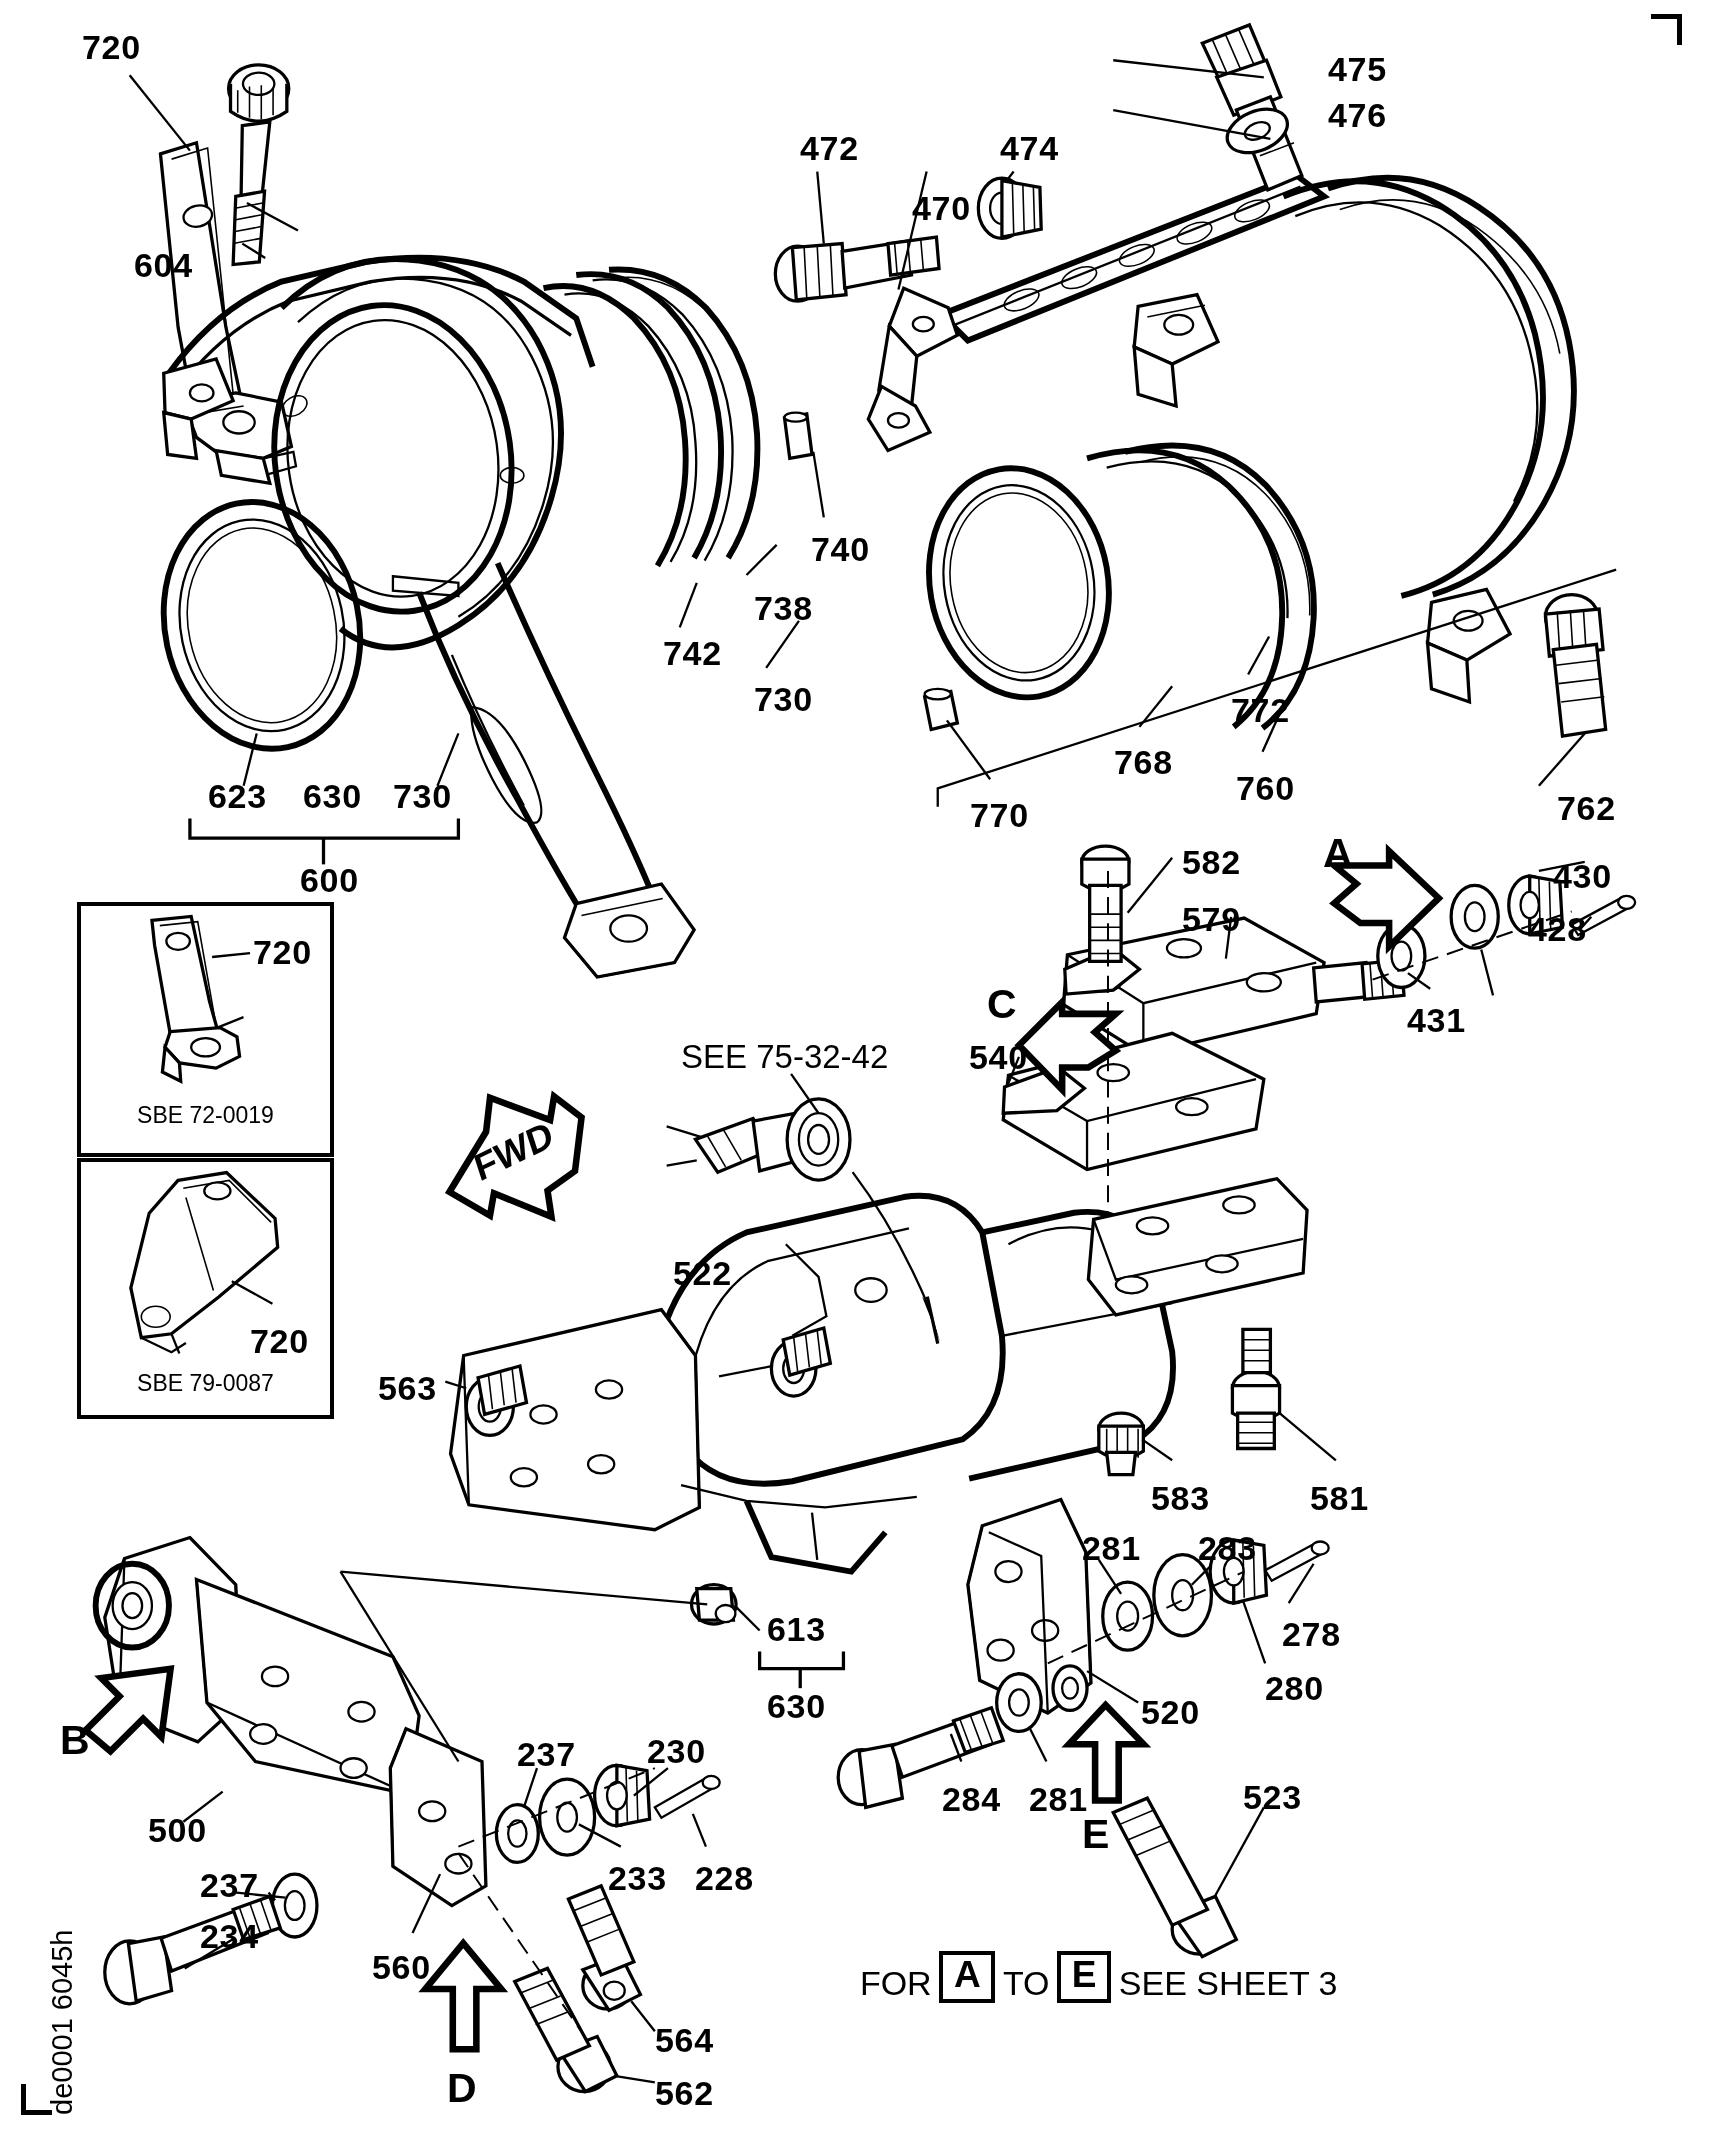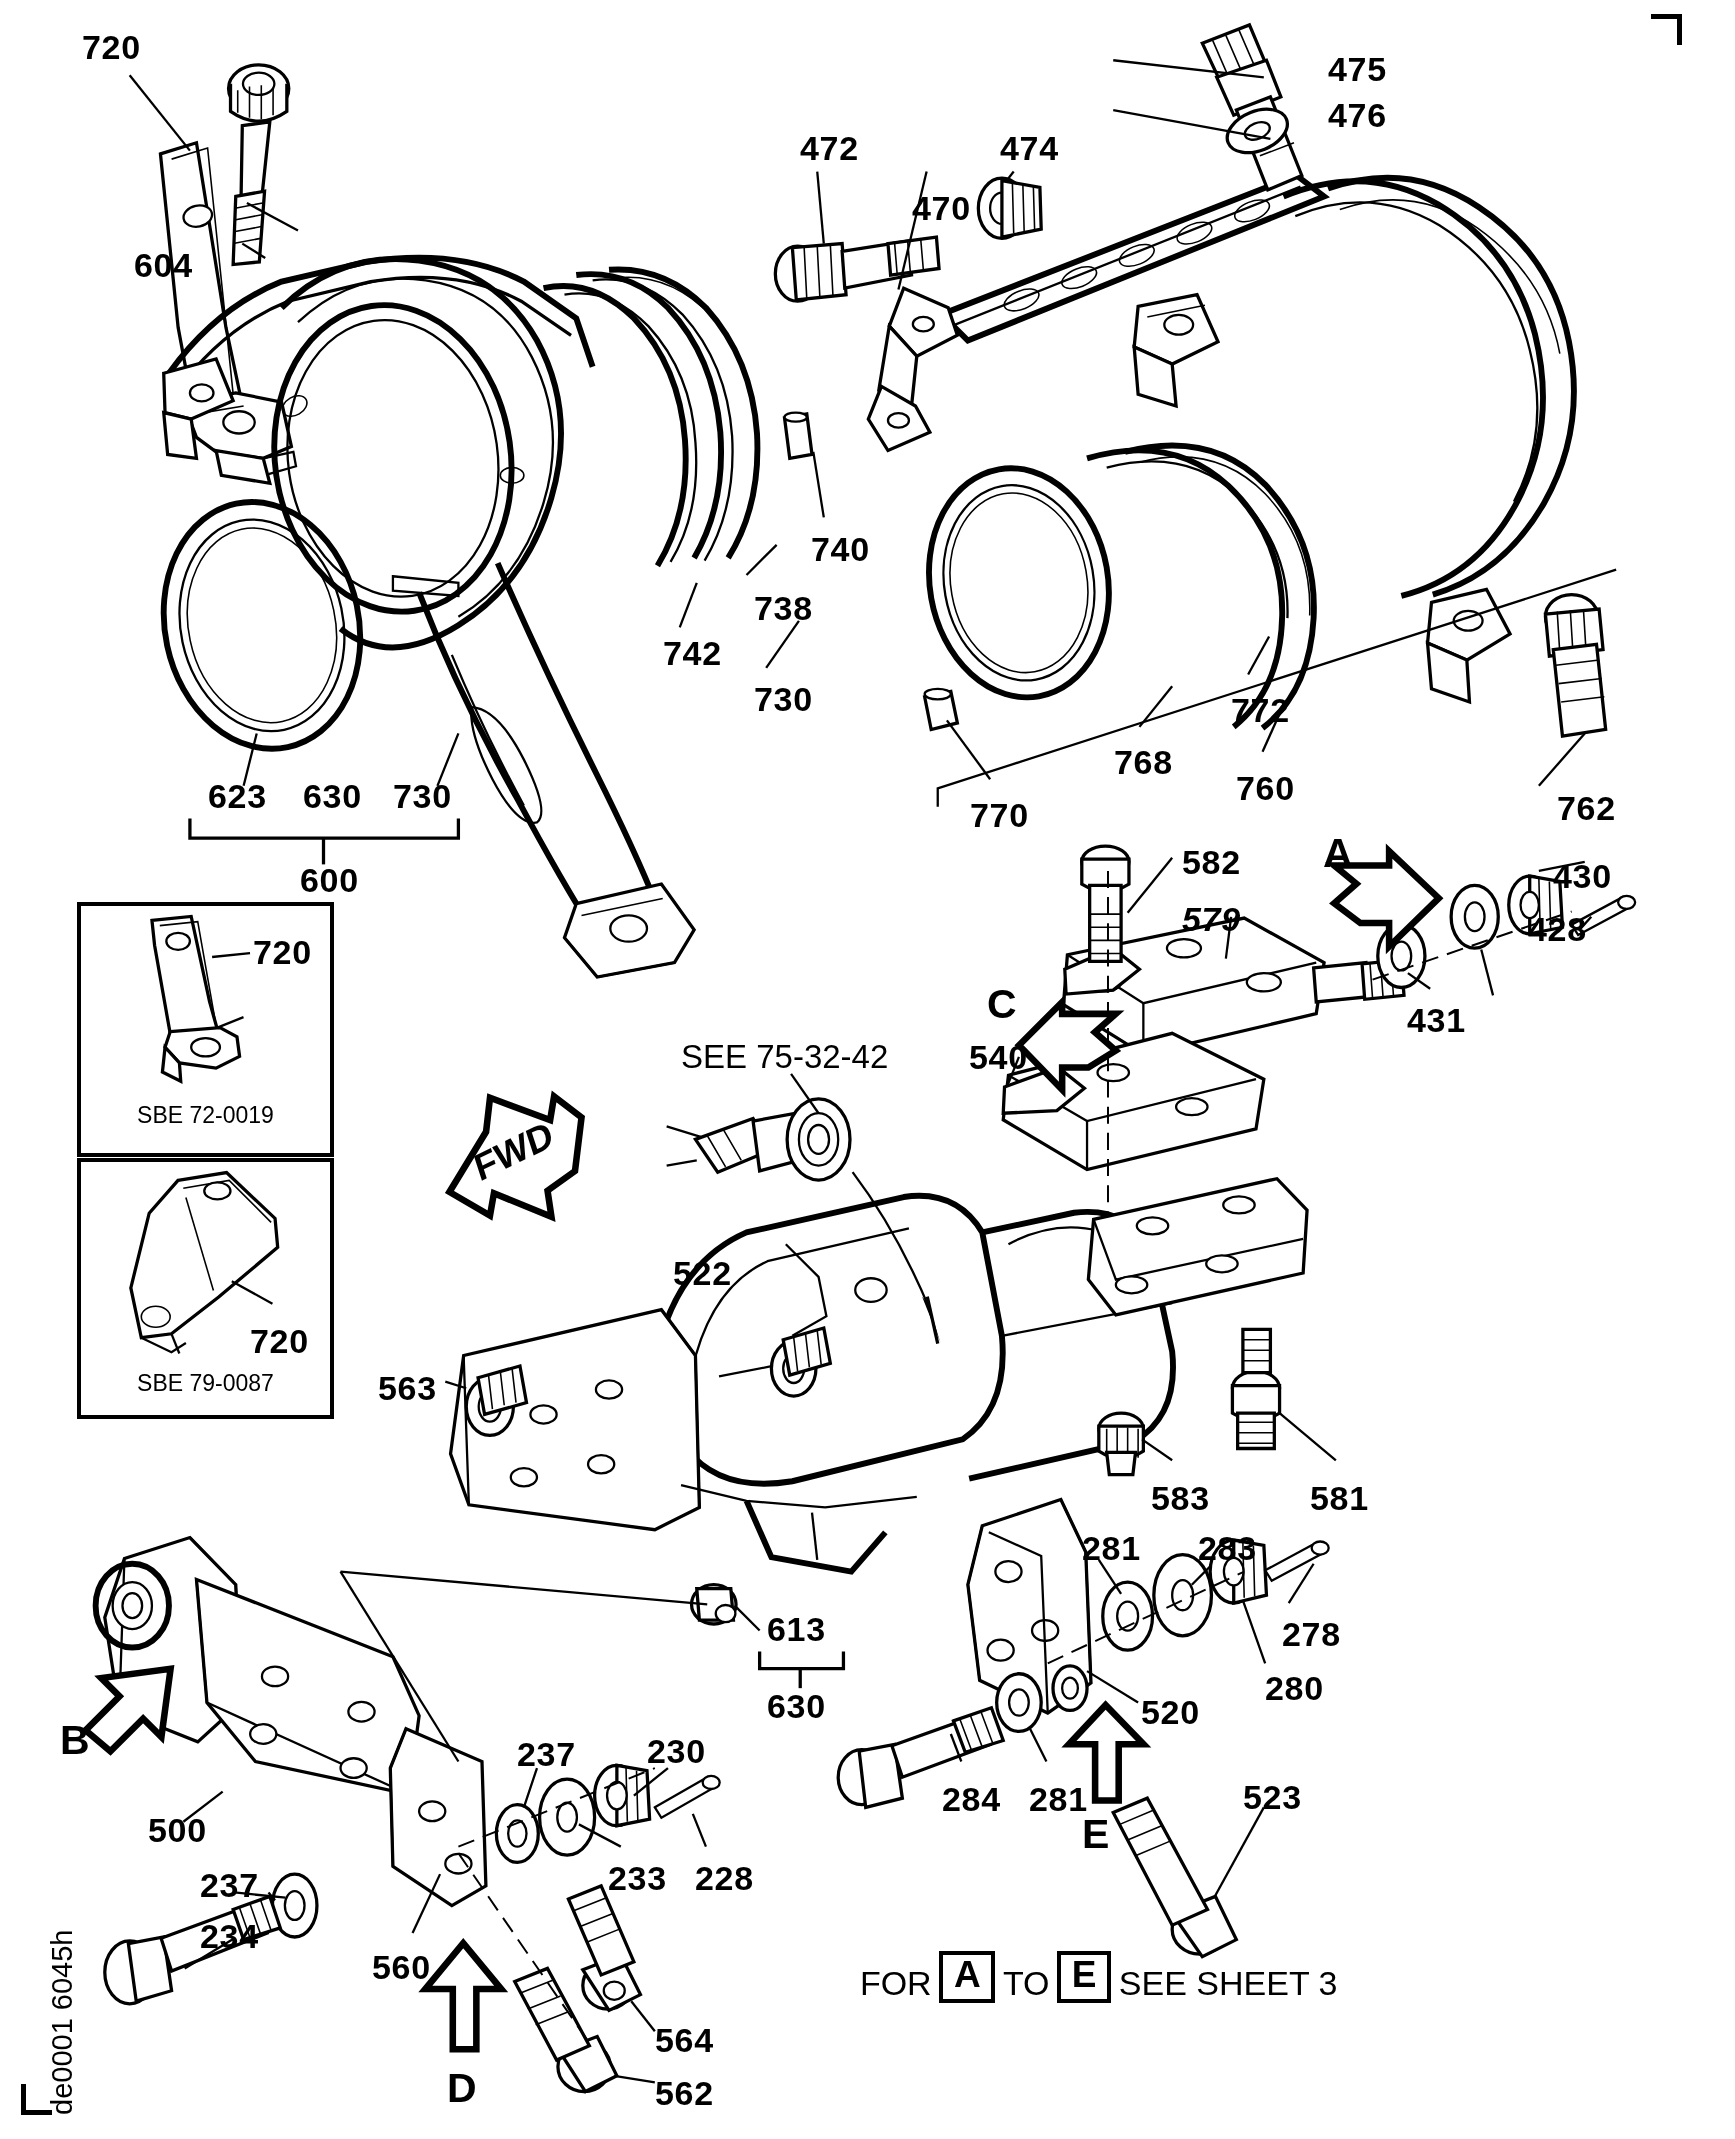--- a/index.html
+++ b/index.html
@@ -629,21 +629,21 @@
   <div class="lbl" style="left:393px; top:779px;">730</div>
   <div class="lbl" style="left:300px; top:863px;">600</div>
 
   <div class="lbl" style="left:1231px; top:693px;">772</div>
   <div class="lbl" style="left:1114px; top:745px;">768</div>
   <div class="lbl" style="left:970px; top:798px;">770</div>
   <div class="lbl" style="left:1236px; top:771px;">760</div>
   <div class="lbl" style="left:1557px; top:791px;">762</div>
 
   <div class="lbl" style="left:1182px; top:845px;">582</div>
-  <div class="lbl" style="left:1182px; top:902px;font-style:italic;">579</div>
+  <div class="lbl" style="left:1182px; top:902px;">579</div>
   <div class="lbl" style="left:1553px; top:859px;">430</div>
   <div class="lbl" style="left:1528px; top:912px;">428</div>
   <div class="lbl" style="left:1407px; top:1003px;">431</div>
   <div class="lbl" style="left:969px; top:1040px;">540</div>
 
   <div class="lbl" style="left:673px; top:1256px;">522</div>
   <div class="lbl" style="left:378px; top:1357px;margin-top:14px;">563</div>
   <div class="lbl" style="left:1151px; top:1481px;">583</div>
   <div class="lbl" style="left:1310px; top:1481px;">581</div>
   <div class="lbl" style="left:767px; top:1612px;">613</div>

